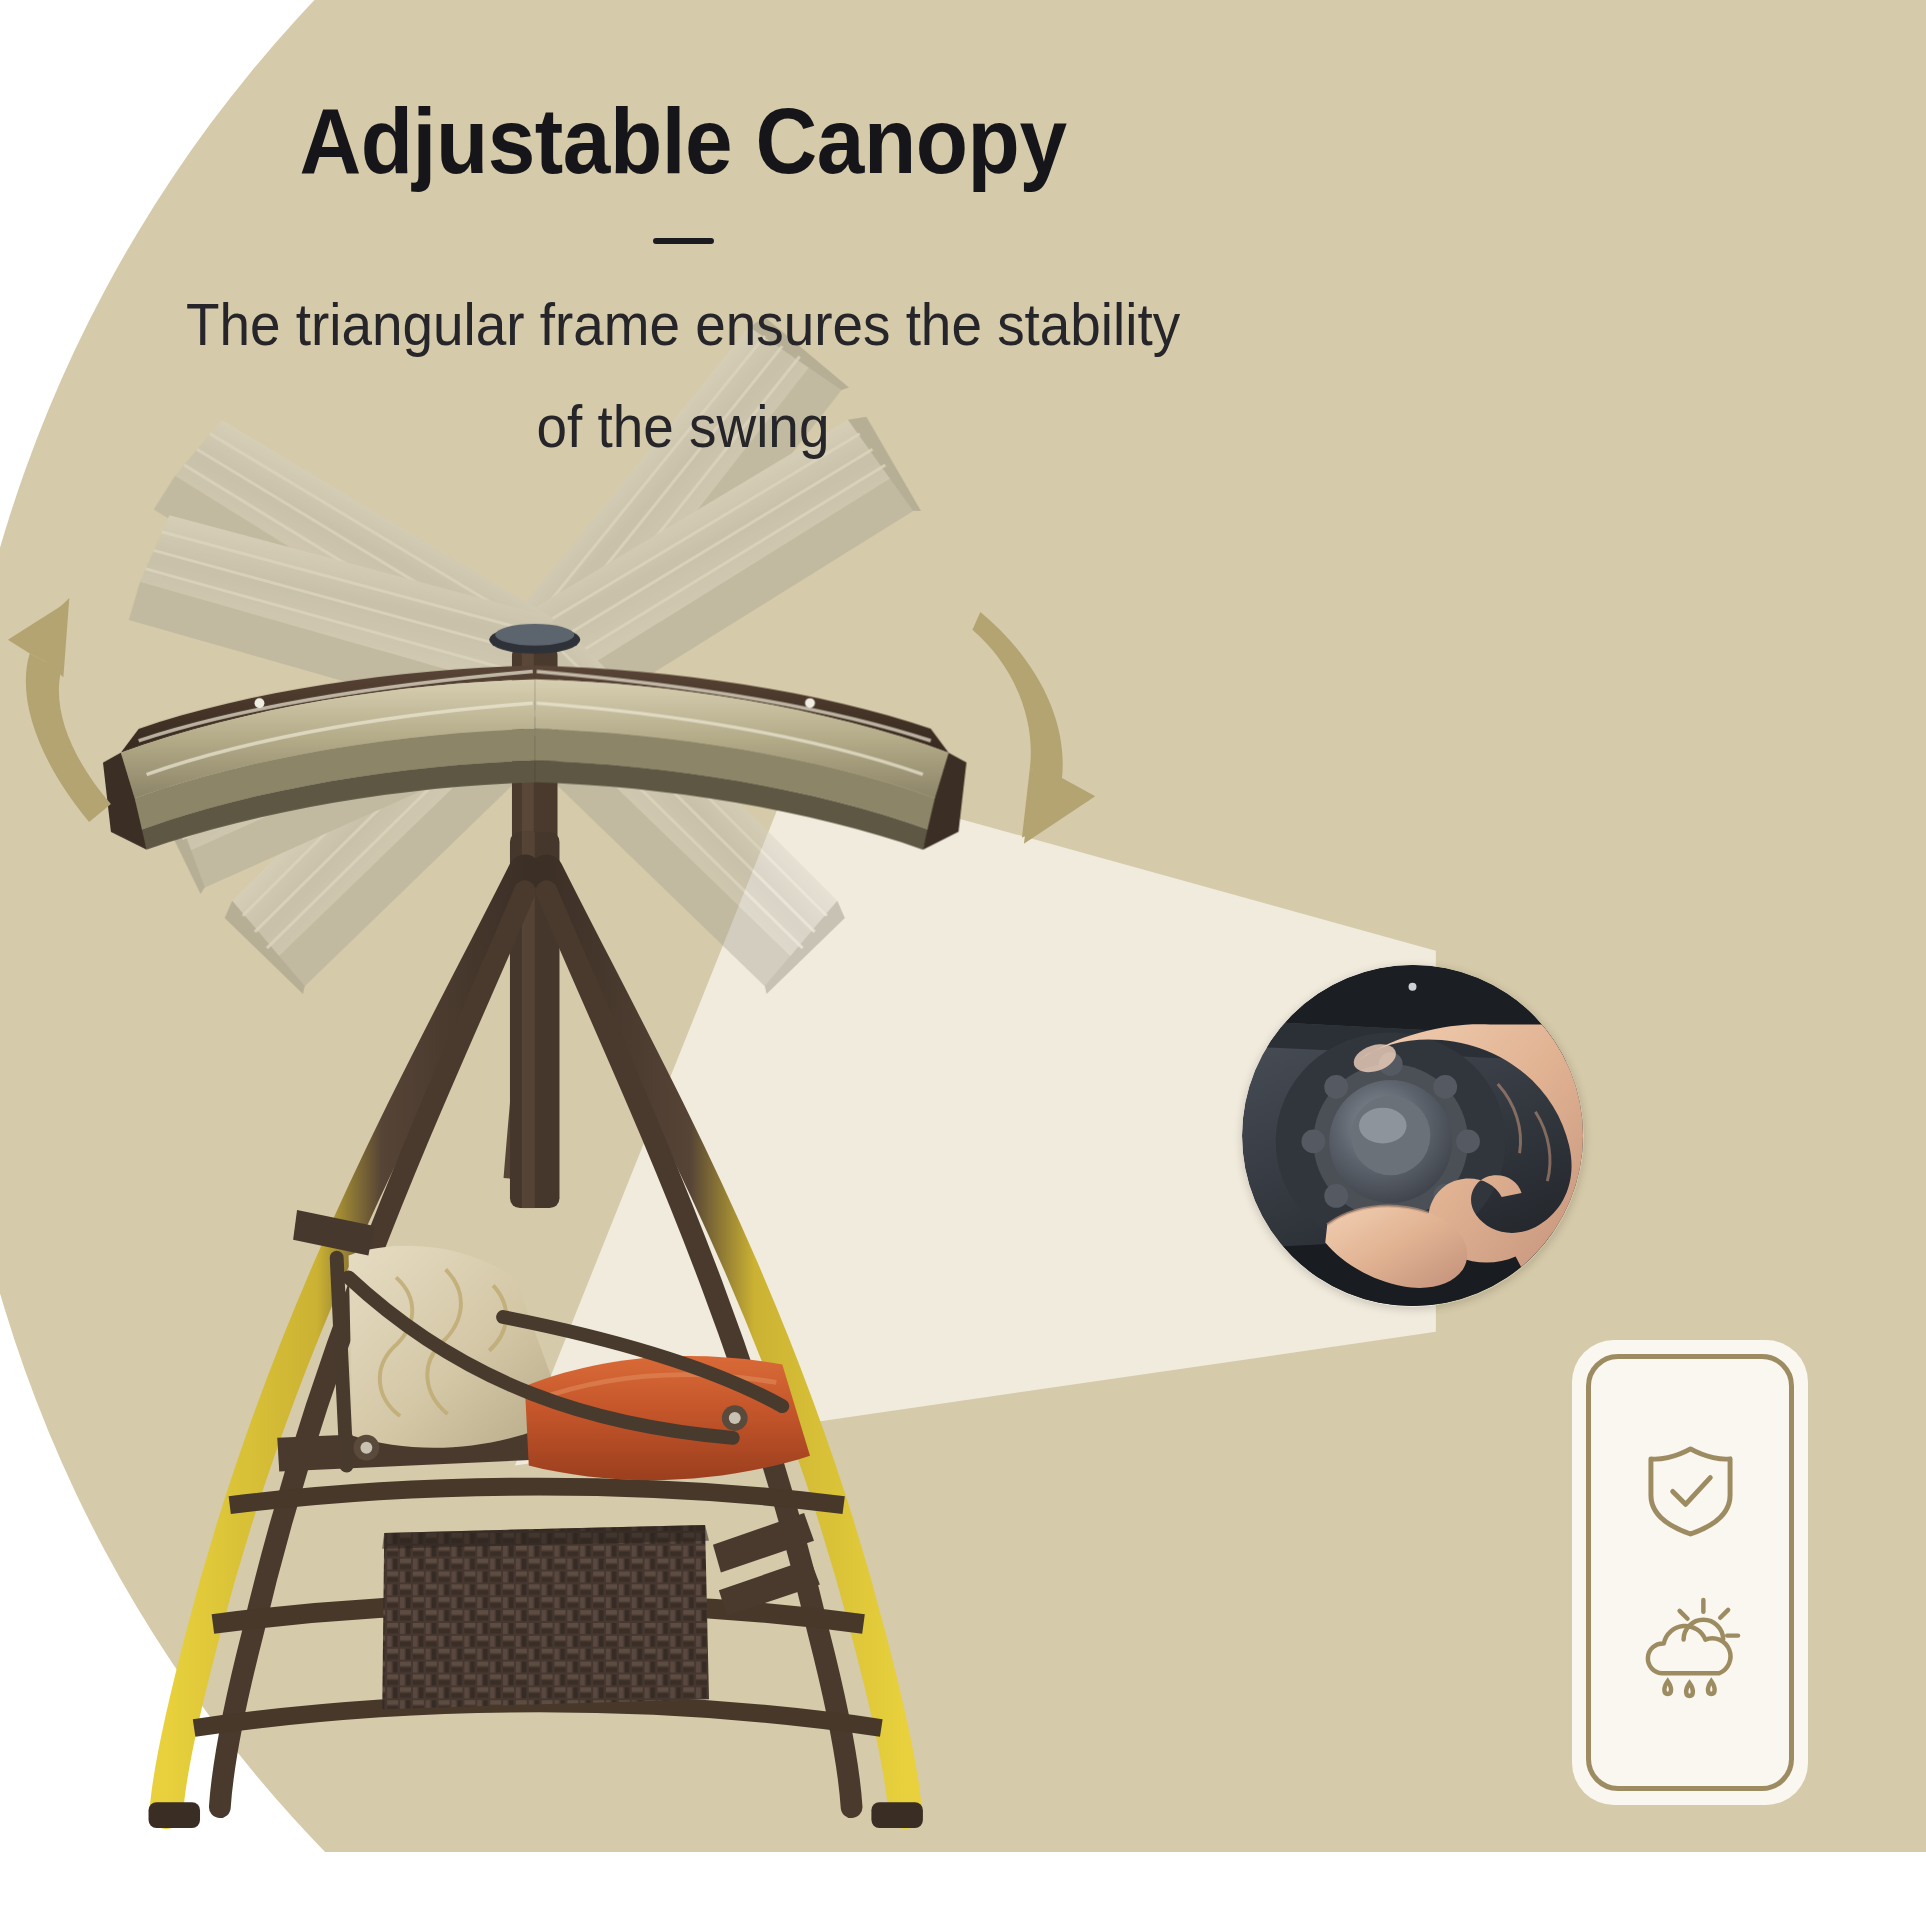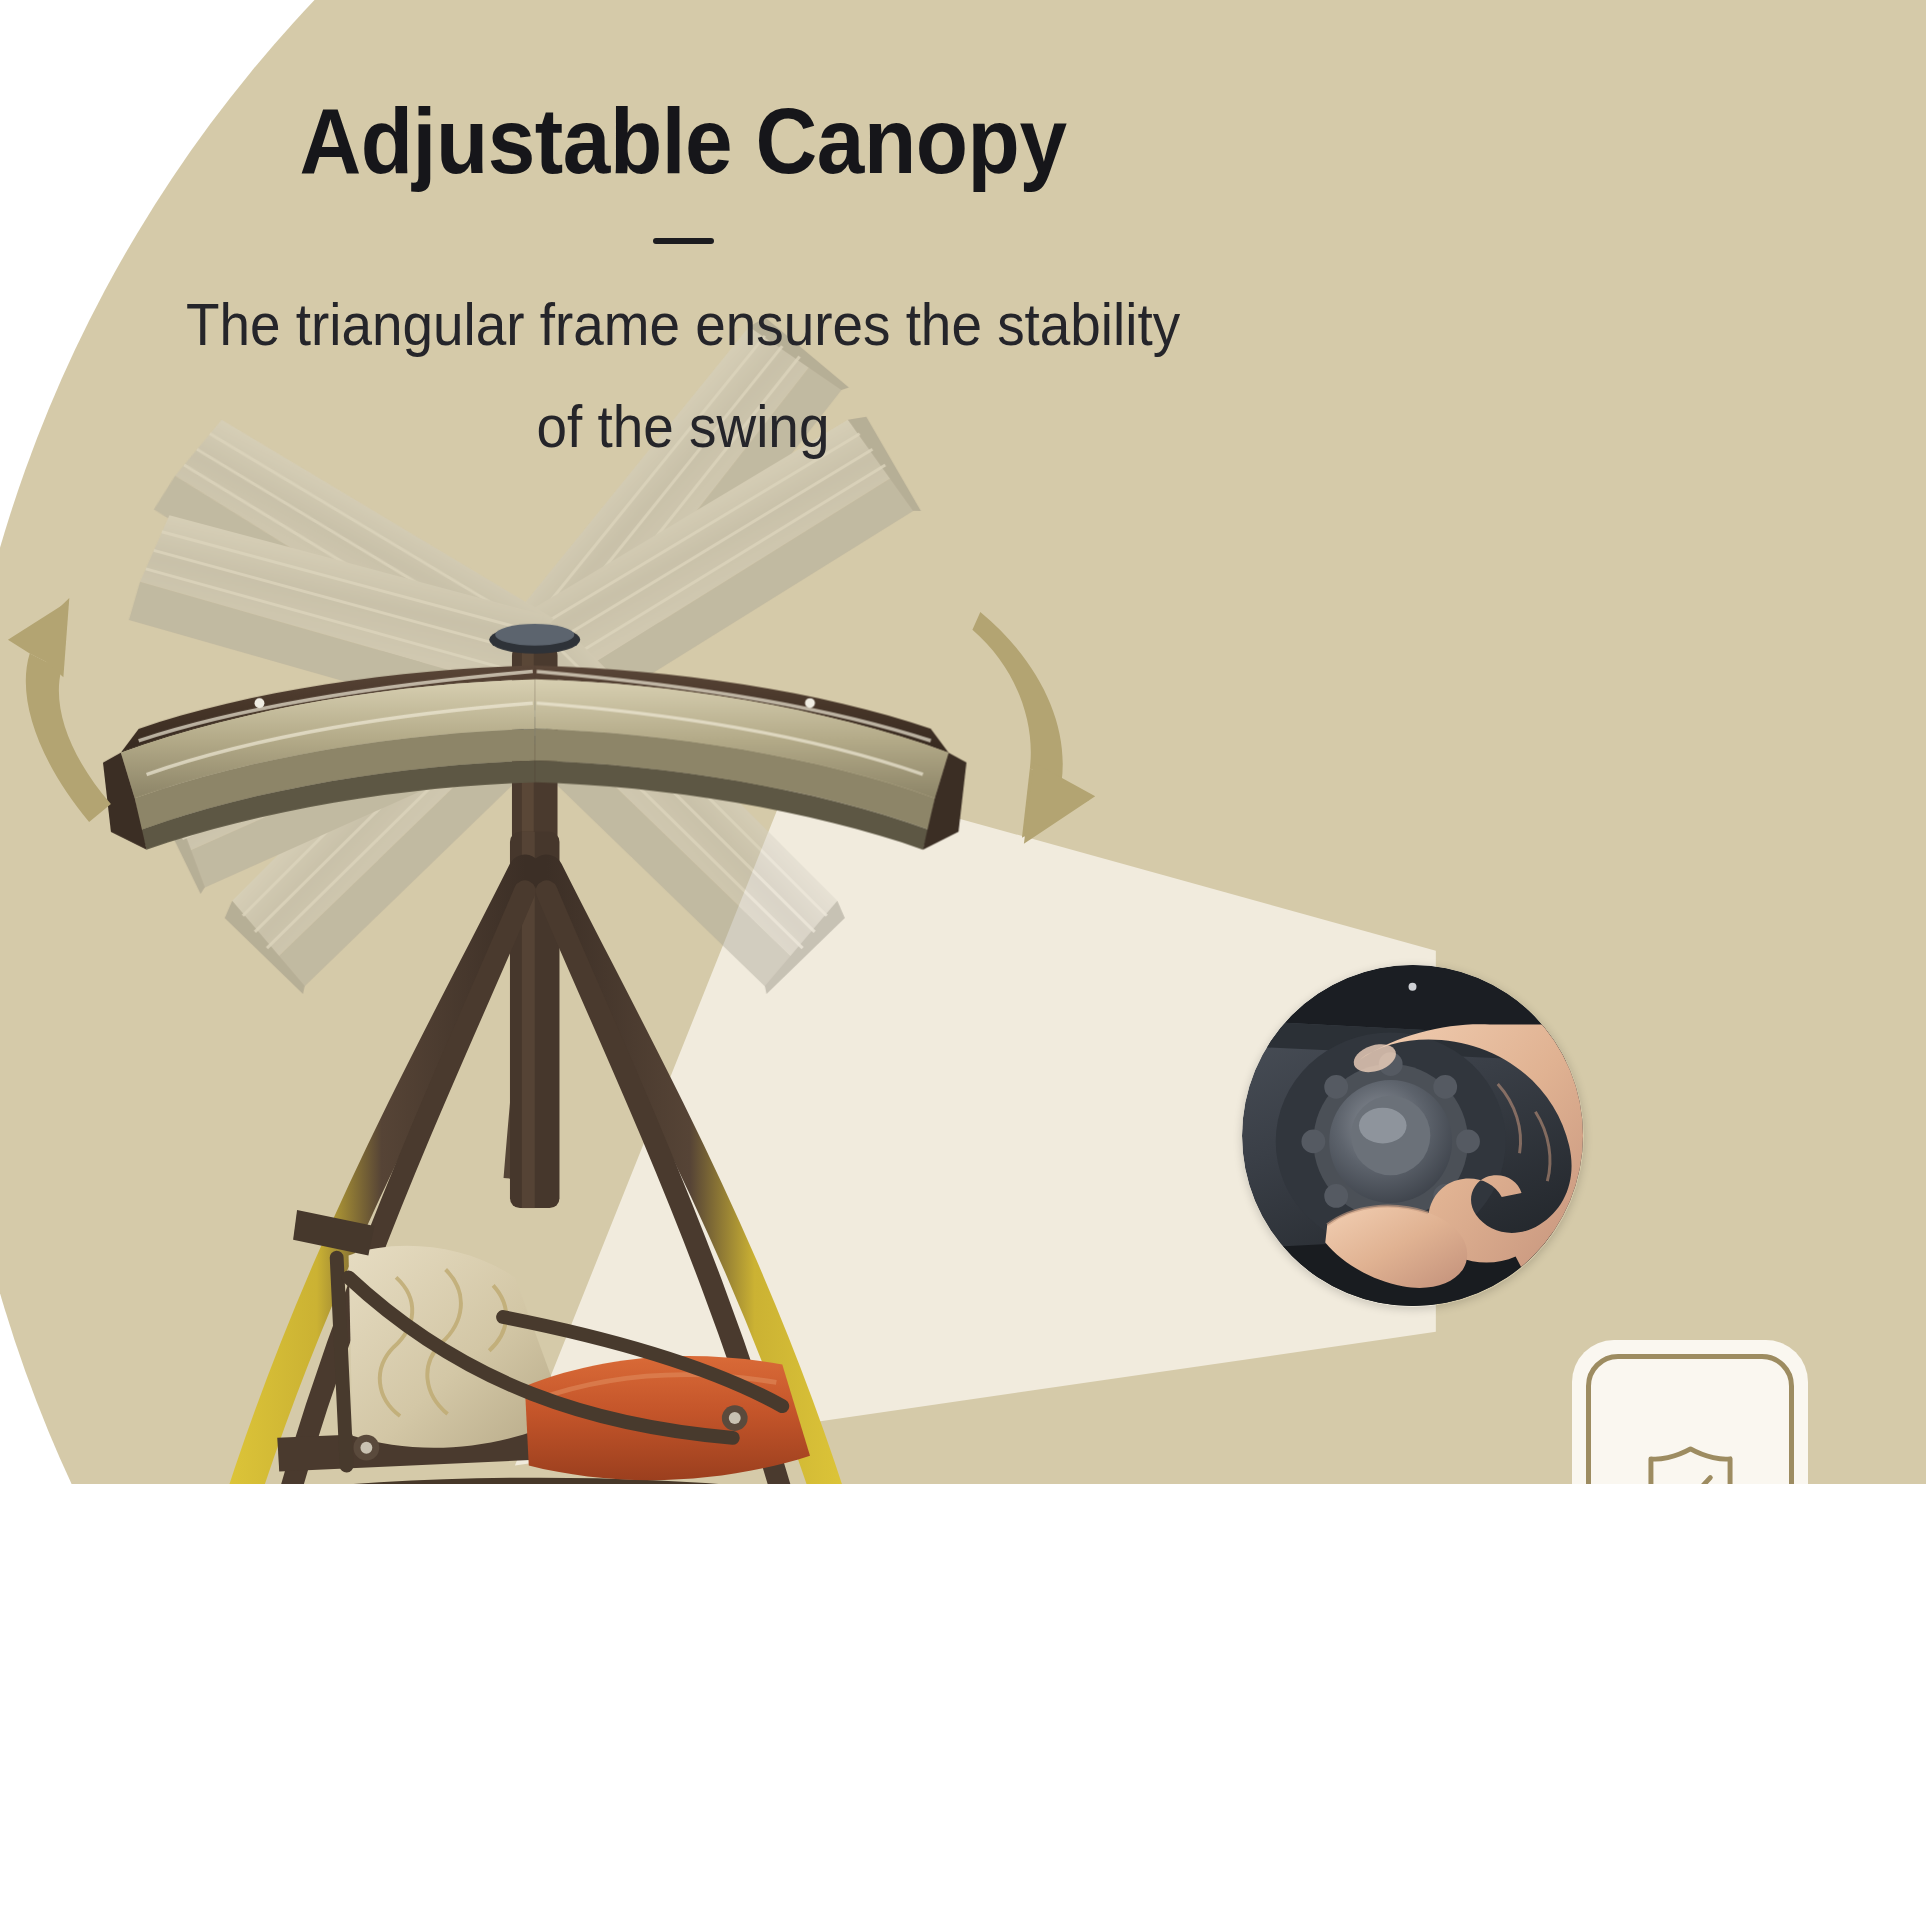--- a/index.html
+++ b/index.html
@@ -3,21 +3,21 @@
 <meta charset="utf-8">
 <title>Adjustable Canopy — Product Feature</title>
 <style>
   * { margin:0; padding:0; box-sizing:border-box; }
   html,body { width:1927px; height:1927px; overflow:hidden; }
   body {
     background:#ffffff;
     font-family:"Liberation Sans", sans-serif;
     position:relative;
   }
-  #stage { position:absolute; inset:0; width:1927px; height:1484px; overflow:hidden; background:#fff; }
+  #stage { position:absolute; inset:0; width:1927px; height:1852px; overflow:hidden; background:#fff; }
 
   
   .bg-circle {
     position:absolute;
     width:2673px; height:2673px;
     right:-693px; top:-416px;
     border-radius:50%;
     background:#d5caa9;
   }
 

